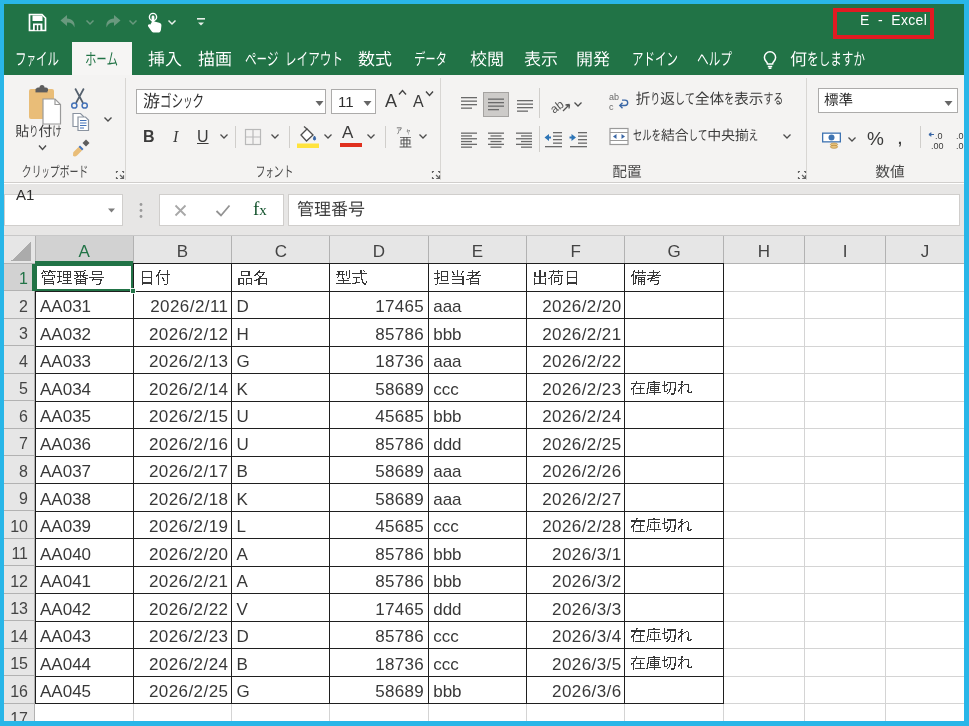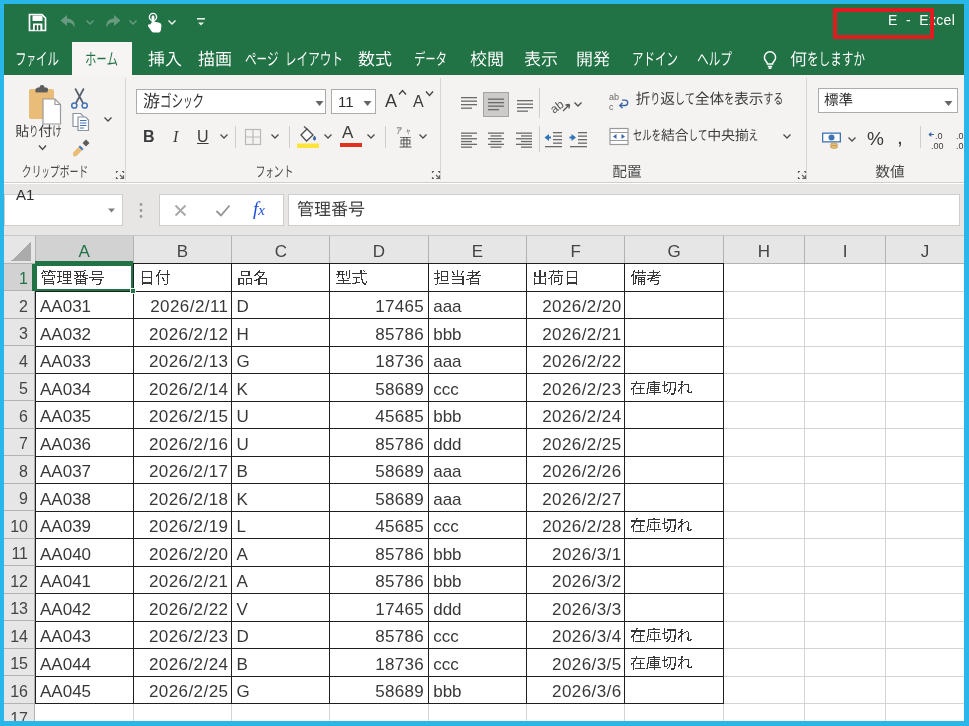--- a/index.html
+++ b/index.html
@@ -26,21 +26,21 @@
 <circle cx="8" cy="5" r="3.6" fill="none" stroke="#fff" stroke-width="1.4"></circle>
 <path d="M6.6 10.5 V5 a1.4 1.4 0 0 1 2.8 0 V9.5 l4.8 1.2 c1.6 .4 2.4 1.4 2.2 3 l-.5 4.2 c-.2 1.6-1.3 2.6-3 2.6 h-3.6 c-1.2 0-2.2-.5-2.9-1.5 l-3.2-4.6 c-.9-1.3 .7-2.7 1.9-1.7 Z" fill="#fff"></path>
 </svg>
       <svg class="abs" style="left:163px;top:15px" width="10" height="7" viewBox="0 0 10 7">
         <path d="M1.5 1.5 L5 5 L8.5 1.5" fill="none" stroke="#e8f0ea" stroke-width="1.5"></path>
       </svg>
       <svg class="abs" style="left:192px;top:13px" width="10" height="11" viewBox="0 0 10 11">
 <rect x="1" y="1" width="8" height="1.6" fill="#e8f0ea"></rect>
 <path d="M2 5.5 L5 8.5 L8 5.5" fill="#e8f0ea"></path>
 </svg>
-      <div class="abs" style="left:884px;top:8px;width:76px;height:23px;color:#fff;font-size:14px;letter-spacing:.3px">E&nbsp;&nbsp;-&nbsp;&nbsp;Excel</div>
+      <div class="abs" style="left:856px;top:8px;width:76px;height:23px;color:#fff;font-size:14px;letter-spacing:.3px">E&nbsp;&nbsp;-&nbsp;&nbsp;Excel</div>
       <div class="abs" style="left:829px;top:4px;width:101px;height:31px;border:4px solid #e11b22"></div>
       <div class="abs" style="left:0;top:38px;width:960px;height:33px;background:#217346"></div>
       <div class="abs" style="left:68px;top:38px;width:60px;height:33px;background:#f6f5f4"></div>
       <svg style="position:absolute;left:11px;top:46px" width="44" height="20" viewBox="0 0 44.03 19.72">
         <path transform="translate(0 15.0)" d="M10 -11.3 9.2 -12C9 -11.9 8.8 -11.9 8.6 -11.9C8.1 -11.9 3.5 -11.9 2.8 -11.9C2.5 -11.9 2 -11.9 1.7 -12V-10.5C2 -10.5 2.4 -10.5 2.8 -10.5C3.5 -10.5 8.1 -10.5 8.7 -10.5C8.6 -8.9 8 -6.5 7.2 -5C6.3 -3.2 5 -1.7 2.7 -0.9L3.5 0.4C5.6 -0.6 7 -2.2 8.1 -4.2C9 -5.9 9.5 -8.7 9.8 -10.5C9.8 -10.8 9.9 -11.1 10 -11.3Z M19.6 -8.6 19.2 -9.3C19.1 -9.2 18.9 -9.2 18.7 -9.2C18.3 -9.2 14.5 -9.2 14.1 -9.2C13.8 -9.2 13.5 -9.3 13.2 -9.3V-7.9C13.5 -8 13.8 -8 14.1 -8C14.5 -8 18 -8 18.6 -8C18.3 -7.1 17.6 -5.6 17 -4.9L17.6 -4.1C18.4 -5.2 19.2 -7.3 19.5 -8.1C19.5 -8.3 19.6 -8.5 19.6 -8.6ZM16.5 -6.8H15.7C15.7 -6.5 15.7 -6.2 15.7 -5.8C15.7 -3.6 15.6 -1.7 14.3 -0.2C14.1 0.1 13.9 0.3 13.7 0.4L14.3 1.3C16.3 -0.6 16.5 -3.2 16.5 -6.8Z M21.9 -6.1 22.4 -4.8C24 -5.5 25.6 -6.6 26.8 -7.6V-1.3C26.8 -0.6 26.7 0.2 26.7 0.5H27.8C27.8 0.2 27.8 -0.6 27.8 -1.3V-8.5C28.9 -9.6 30 -10.9 30.9 -12.3L30.1 -13.3C29.3 -11.9 28.2 -10.4 27 -9.3C25.7 -8.1 23.9 -6.9 21.9 -6.1Z M38.5 -0.4 39.1 0.4C39.2 0.3 39.3 0.2 39.5 0C40.9 -1 42.5 -2.7 43.5 -4.7L42.9 -5.9C42 -3.9 40.6 -2.4 39.6 -1.7C39.6 -2.2 39.6 -10.4 39.6 -11.5C39.6 -12.1 39.6 -12.6 39.6 -12.8H38.5C38.6 -12.6 38.6 -12.1 38.6 -11.5C38.6 -10.4 38.6 -2.1 38.6 -1.3C38.6 -1 38.6 -0.6 38.5 -0.4ZM33.2 -0.4 34.1 0.4C35.1 -0.8 35.8 -2.4 36.2 -4.2C36.5 -6 36.5 -9.6 36.5 -11.5C36.5 -12 36.6 -12.5 36.6 -12.7H35.5C35.6 -12.3 35.6 -12 35.6 -11.5C35.6 -9.6 35.6 -6.2 35.2 -4.6C34.9 -3 34.2 -1.5 33.2 -0.4Z" fill="#fff"></path>
       </svg>
       <svg style="position:absolute;left:81px;top:46px" width="33" height="20" viewBox="0 0 33.32 19.72">
         <path transform="translate(0 15.0)" d="M4 -6.5 3.1 -7C2.7 -5.7 1.7 -3.6 0.9 -2.6L1.7 -1.8C2.4 -2.8 3.5 -5 4 -6.5ZM8.8 -7 8 -6.4C8.6 -5.3 9.5 -3.2 9.9 -1.9L10.8 -2.6C10.3 -3.8 9.4 -6 8.8 -7ZM1.3 -10.5V-9C1.6 -9.1 1.9 -9.1 2.3 -9.1H5.5V-9C5.5 -8.2 5.5 -2.3 5.5 -1.4C5.5 -1 5.4 -0.8 5 -0.8C4.7 -0.8 4.2 -0.8 3.7 -1L3.8 0.4C4.3 0.5 4.9 0.5 5.4 0.5C6.1 0.5 6.4 0 6.4 -0.9C6.4 -2.1 6.4 -7.6 6.4 -9V-9.1H9.5C9.8 -9.1 10.1 -9.1 10.4 -9V-10.5C10.1 -10.4 9.8 -10.4 9.5 -10.4H6.4V-12.1C6.4 -12.5 6.5 -13.1 6.5 -13.3H5.4C5.5 -13.1 5.5 -12.5 5.5 -12.1V-10.4H2.3C1.9 -10.4 1.6 -10.4 1.3 -10.5Z M12.6 -7.4V-5.7C12.9 -5.7 13.5 -5.8 14 -5.8C14.8 -5.8 18.9 -5.8 19.6 -5.8C20.1 -5.8 20.5 -5.7 20.7 -5.7V-7.4C20.5 -7.3 20.1 -7.3 19.6 -7.3C18.9 -7.3 14.8 -7.3 14 -7.3C13.4 -7.3 12.9 -7.3 12.6 -7.4Z M23.7 -1.9C23.4 -1.9 23 -1.9 22.6 -1.9L22.8 -0.3C23.1 -0.4 23.5 -0.4 23.7 -0.5C25.3 -0.7 29.2 -1.3 31 -1.6C31.2 -0.8 31.4 -0 31.6 0.6L32.6 -0.1C32.1 -1.8 30.8 -5.2 30 -7L29.1 -6.4C29.6 -5.6 30.1 -4.3 30.5 -2.9C29.3 -2.7 27 -2.3 25.3 -2.1C25.9 -4.3 27.1 -9.5 27.4 -11.1C27.6 -11.8 27.7 -12.3 27.8 -12.7L26.6 -13C26.6 -12.6 26.6 -12.2 26.4 -11.4C26.1 -9.7 24.9 -4.3 24.3 -1.9Z" fill="#217346"></path>
       </svg>
       <svg style="position:absolute;left:144px;top:46px" width="34" height="20" viewBox="0 0 34.00 19.72">
@@ -338,21 +338,21 @@
         <circle cx="3" cy="8.5" r="1.4" fill="#9a9a9a"></circle>
         <circle cx="3" cy="14.5" r="1.4" fill="#9a9a9a"></circle>
       </svg>
       <div class="abs" style="left:155px;top:190px;width:125px;height:32px;background:#fff;border:1px solid #d0cecc"></div>
       <svg class="abs" style="left:170px;top:200px" width="13" height="13" viewBox="0 0 13 13">
         <path d="M1.5 1.5 L11.5 11.5 M11.5 1.5 L1.5 11.5" stroke="#a8a8a8" stroke-width="1.8"></path>
       </svg>
       <svg class="abs" style="left:211px;top:200px" width="16" height="13" viewBox="0 0 16 13">
         <path d="M1.5 7 L6 11.5 L14.5 1.5" stroke="#939393" stroke-width="1.8" fill="none"></path>
       </svg>
-      <div class="abs" style="left:249px;top:194px;font-size:19px;font-style:italic;font-family:'Liberation Serif',serif;color:#1d4ed8">f<span style="font-size:15px">x</span></div>
+      <div class="abs" style="left:249px;top:194px;font-size:19px;font-family:'Liberation Serif',serif;color:#14532d">f<span style="font-size:15px">x</span></div>
       <div class="abs" style="left:284px;top:190px;width:672px;height:32px;background:#fff;border:1px solid #d0cecc"></div>
       <svg style="position:absolute;left:293px;top:196px" width="68" height="20" viewBox="0 0 68.00 19.72">
         <path transform="translate(0 15.0)" d="M3.9 -7.4V1.4H5.1V0.8H13.1V1.3H14.3V-2.9H5.1V-4H13.3V-7.4ZM13.1 -0.2H5.1V-1.9H13.1ZM9.8 -14.4C9.5 -13.5 8.9 -12.7 8.3 -12V-13H3.8C4 -13.3 4.1 -13.7 4.3 -14L3.1 -14.4C2.6 -13 1.6 -11.7 0.6 -10.8C0.9 -10.7 1.5 -10.3 1.7 -10.1C2.2 -10.6 2.7 -11.2 3.2 -11.9H3.9C4.2 -11.4 4.6 -10.6 4.7 -10.2L5.8 -10.5C5.7 -10.9 5.5 -11.4 5.2 -11.9H8.2C7.9 -11.6 7.5 -11.3 7.1 -11L7.8 -10.6V-9.5H1.4V-6.3H2.6V-8.5H14.5V-6.3H15.7V-9.5H9.1V-10.8H8.8C9.1 -11.2 9.5 -11.5 9.8 -11.9H11.1C11.6 -11.4 12.1 -10.6 12.3 -10.1L13.5 -10.5C13.3 -10.9 12.9 -11.5 12.5 -11.9H16.3V-13H10.5C10.7 -13.3 10.9 -13.7 11 -14.1ZM5.1 -6.5H12V-5H5.1Z M25.1 -9.2H27.7V-7H25.1ZM28.8 -9.2H31.4V-7H28.8ZM25.1 -12.4H27.7V-10.2H25.1ZM28.8 -12.4H31.4V-10.2H28.8ZM22.4 -0.4V0.8H33.4V-0.4H28.9V-2.7H32.9V-3.9H28.9V-5.9H32.6V-13.5H23.9V-5.9H27.6V-3.9H23.7V-2.7H27.6V-0.4ZM17.6 -1.7 17.9 -0.4C19.4 -0.9 21.4 -1.6 23.2 -2.2L23 -3.4L21.1 -2.8V-7H22.8V-8.2H21.1V-11.9H23.1V-13.1H17.8V-11.9H19.9V-8.2H18V-7H19.9V-2.4C19 -2.1 18.2 -1.9 17.6 -1.7Z M41.8 -9.5H39.3L40 -9.8C39.7 -10.4 39.2 -11.4 38.6 -12.1C39.7 -12.1 40.7 -12.2 41.8 -12.3ZM37.5 -11.7C38 -11 38.5 -10.2 38.7 -9.5H35V-8.4H40.5C38.9 -7.1 36.6 -5.8 34.6 -5.1C34.9 -4.9 35.2 -4.4 35.4 -4.1C36 -4.4 36.6 -4.6 37.2 -4.9V1.4H38.4V0.8H46.8V1.3H48V-4.9C48.6 -4.6 49.1 -4.4 49.6 -4.3C49.8 -4.6 50.2 -5.1 50.5 -5.3C48.4 -5.9 46 -7.1 44.4 -8.4H50V-9.5H46.1C46.6 -10.2 47.2 -11.1 47.7 -12L46.3 -12.4C46 -11.6 45.4 -10.4 44.9 -9.7L45.4 -9.5H43.1V-12.4C45.1 -12.6 47 -12.8 48.5 -13.1L47.6 -14.1C44.9 -13.5 40 -13.1 36 -12.9C36.1 -12.7 36.2 -12.2 36.3 -12L38.5 -12ZM41.8 -8.2V-5.5H43.1V-8.3C44.2 -7.1 45.8 -6 47.4 -5.2H37.7C39.3 -6 40.7 -7.1 41.8 -8.2ZM38.4 -1.8H41.9V-0.2H38.4ZM38.4 -2.7V-4.2H41.9V-2.7ZM46.8 -1.8V-0.2H43.1V-1.8ZM46.8 -2.7H43.1V-4.2H46.8Z M55.4 -12.4H63.7V-9.7H55.4ZM54.2 -13.6V-8.6H65V-13.6ZM51.8 -7.3V-6.1H55.5C55.1 -4.8 54.6 -3.4 54.2 -2.5L55.5 -2.2L56 -3.4H63.5C63.2 -1.3 62.8 -0.3 62.4 0.1C62.2 0.2 62 0.2 61.6 0.2C61.1 0.2 59.9 0.2 58.6 0.1C58.9 0.4 59.1 0.9 59.1 1.3C60.3 1.4 61.4 1.4 62 1.4C62.6 1.3 63.1 1.3 63.5 0.9C64.1 0.3 64.5 -1 65 -4C65 -4.2 65 -4.6 65 -4.6H56.4L56.9 -6.1H67.2V-7.3Z" fill="#3d3d3d"></path>
       </svg>
       <svg class="abs" style="left:0;top:231px" width="960" height="486" viewBox="0 0 960 486" shape-rendering="crispEdges">
         <rect width="960" height="486" fill="#fff"></rect>
         <rect x="0" y="0" width="960" height="28.5" fill="#e6e6e6"></rect>
         <rect x="31" y="0" width="98.30000000000001" height="28.5" fill="#d2d2d2"></rect>
         <rect x="0" y="28.5" width="31" height="457.5" fill="#e6e6e6"></rect>
         <rect x="0" y="28.5" width="31" height="27.5" fill="#d2d2d2"></rect>

